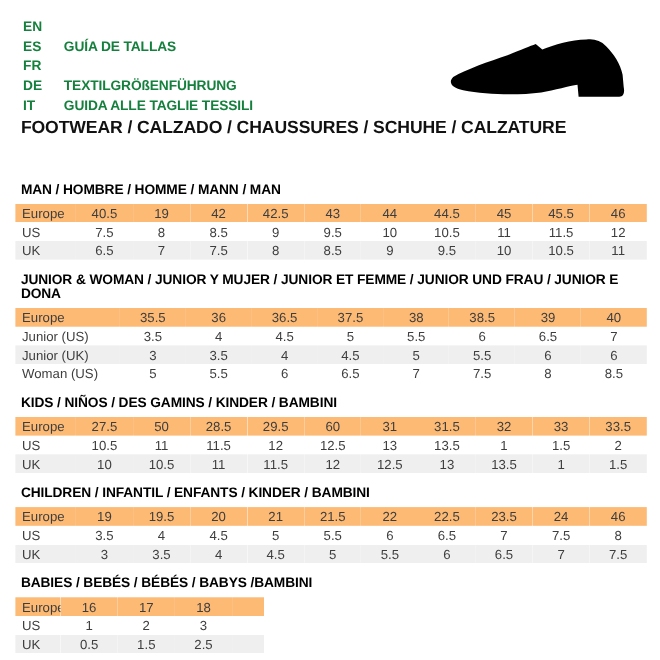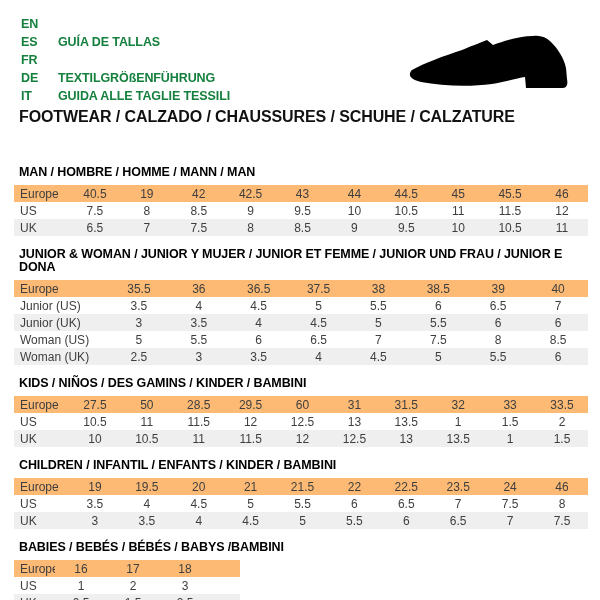--- a/index.html
+++ b/index.html
@@ -222,31 +222,20 @@
               <td class="label">Woman (US)</td>
               <td>5</td>
               <td>5.5</td>
               <td>6</td>
               <td>6.5</td>
               <td>7</td>
               <td>7.5</td>
               <td>8</td>
               <td>8.5</td>
             </tr>
-            <tr>
-              <td class="label">Woman (UK)</td>
-              <td>2.5</td>
-              <td>3</td>
-              <td>3.5</td>
-              <td>4</td>
-              <td>4.5</td>
-              <td>5</td>
-              <td>5.5</td>
-              <td>6</td>
-            </tr>
           </tbody>
         </table>
     </section>
 
     <section>
       <h2 class="section-title">KIDS / NIÑOS / DES GAMINS / KINDER / BAMBINI</h2>
       <table id="table-kids">
           <colgroup>
             <col class="label">
             <col class="data">

